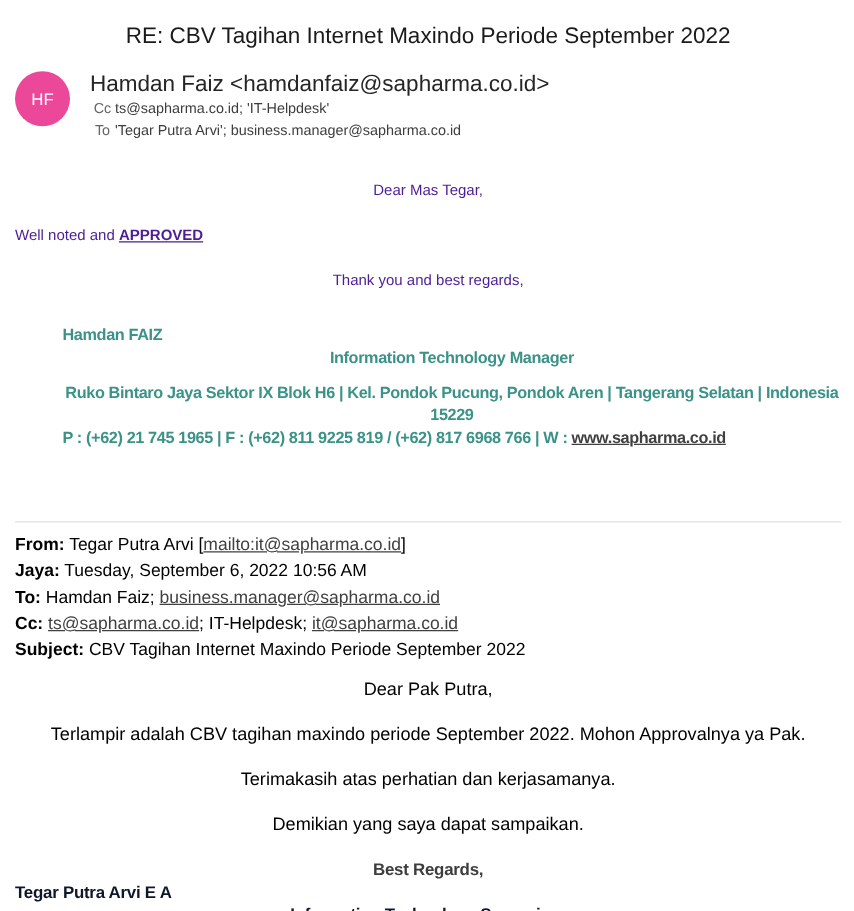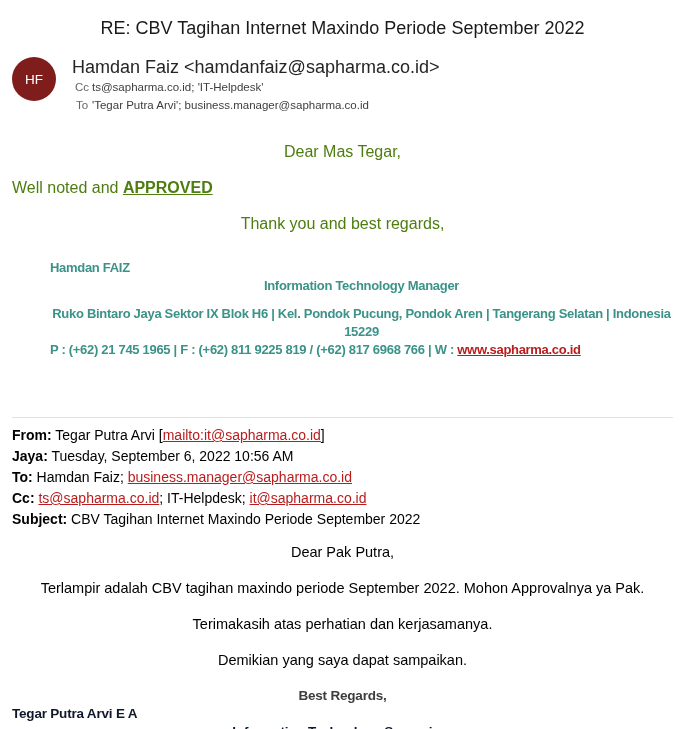--- a/index.html
+++ b/index.html
@@ -22,28 +22,28 @@
     color: #fff; font-size: 13.5px; font-weight: 400; flex: 0 0 44px;
     cursor: pointer;
   }
   .sender-block { margin-left: 16px; padding-top: 1px; }
   .sender-name { font-size: 18px; color: #252525; line-height: 19px; }
   .addr-row { display: flex; font-size: 11.5px; line-height: 16px; margin-top: 2px; }
   .addr-label { color: #666666; width: 20px; flex: 0 0 20px; }
   .addr-text { color: #3d3d3d; }
 
   .reply-section { margin-top: 30px; }
-  .reply-section p { font-size: 16px; line-height: 18px; margin-bottom: 18px; color: #4d7c0f; }
+  .reply-section p { font-size: 12px; line-height: 18px; margin-bottom: 18px; color: #4c1d95; }
   .approved { font-weight: bold; text-decoration: underline; }
 
   .signature { margin-top: 26px; }
   .sig-line { font-size: 13px; line-height: 18px; font-weight: 600; letter-spacing: -0.3px; color: #3B9288; padding-left: 38px; }
   .sig-bold { font-weight: 800; }
   .sig-address { margin-top: 10px; }
-  .link { color: #b91c1c; text-decoration: underline; cursor: pointer; }
+  .link { color: #404040; text-decoration: underline; cursor: pointer; }
   .sig-weblink { font-weight: 700; }
 
   .divider { border: none; border-top: 1px solid #e1e1e1; margin-top: 58px; }
 
   .quoted-header { margin-top: 7px; }
   .qh-row { font-size: 14px; line-height: 21px; color: #000; }
   .qh-label { font-weight: bold; }
 
   .quoted-body { margin-top: 13px; }
   .quoted-body p { font-size: 14.5px; line-height: 18px; margin-bottom: 18px; color: #000; }
@@ -54,21 +54,21 @@
   [data-bind] { white-space: pre-wrap; text-align: center; }
 </style>
 </head>
 <body>
 
 <div class="pane">
 
   <div class="subject" data-bind="email.subject">RE: CBV Tagihan Internet Maxindo Periode September 2022</div>
 
   <div class="header">
-    <div class="avatar" style="background:#7f1d1d">
+    <div class="avatar" style="background:#ec4899">
       <span data-bind="email.header.avatar_initials">HF</span>
     </div>
     <div class="sender-block">
       <div class="sender-name" data-bind="email.header.sender_line">Hamdan Faiz &lt;hamdanfaiz@sapharma.co.id&gt;</div>
       <div class="addr-row">
         <span class="addr-label" data-bind="email.header.cc_label">Cc</span>
         <span class="addr-text" data-bind="email.header.cc_recipients">ts@sapharma.co.id; 'IT-Helpdesk'</span>
       </div>
       <div class="addr-row">
         <span class="addr-label" data-bind="email.header.to_label">To</span>

